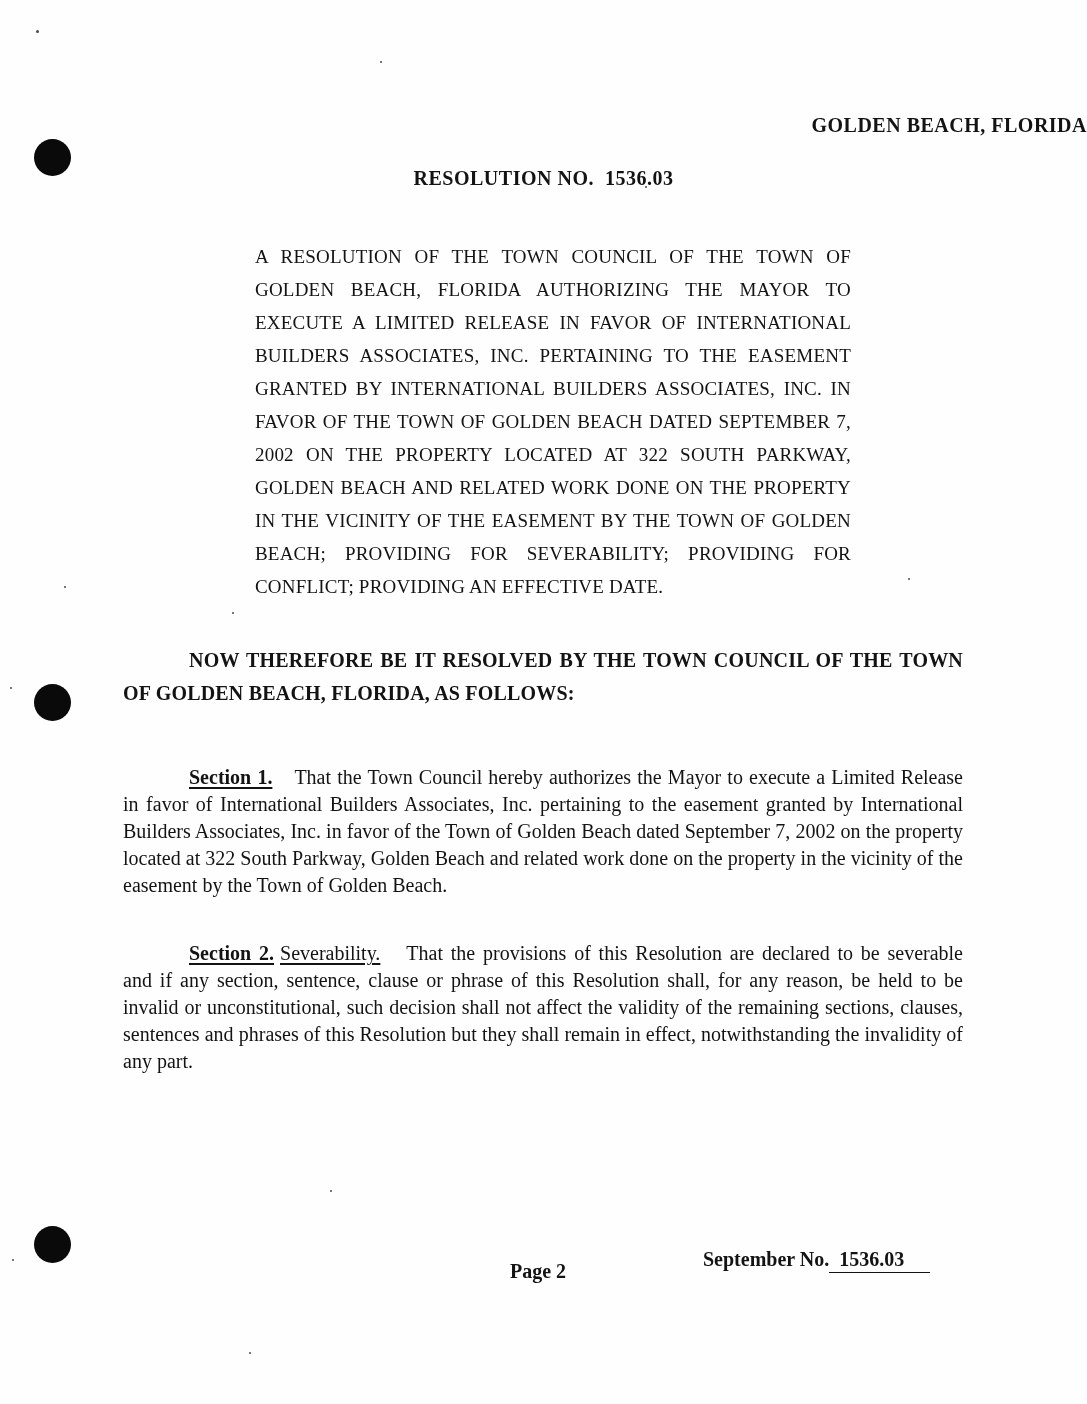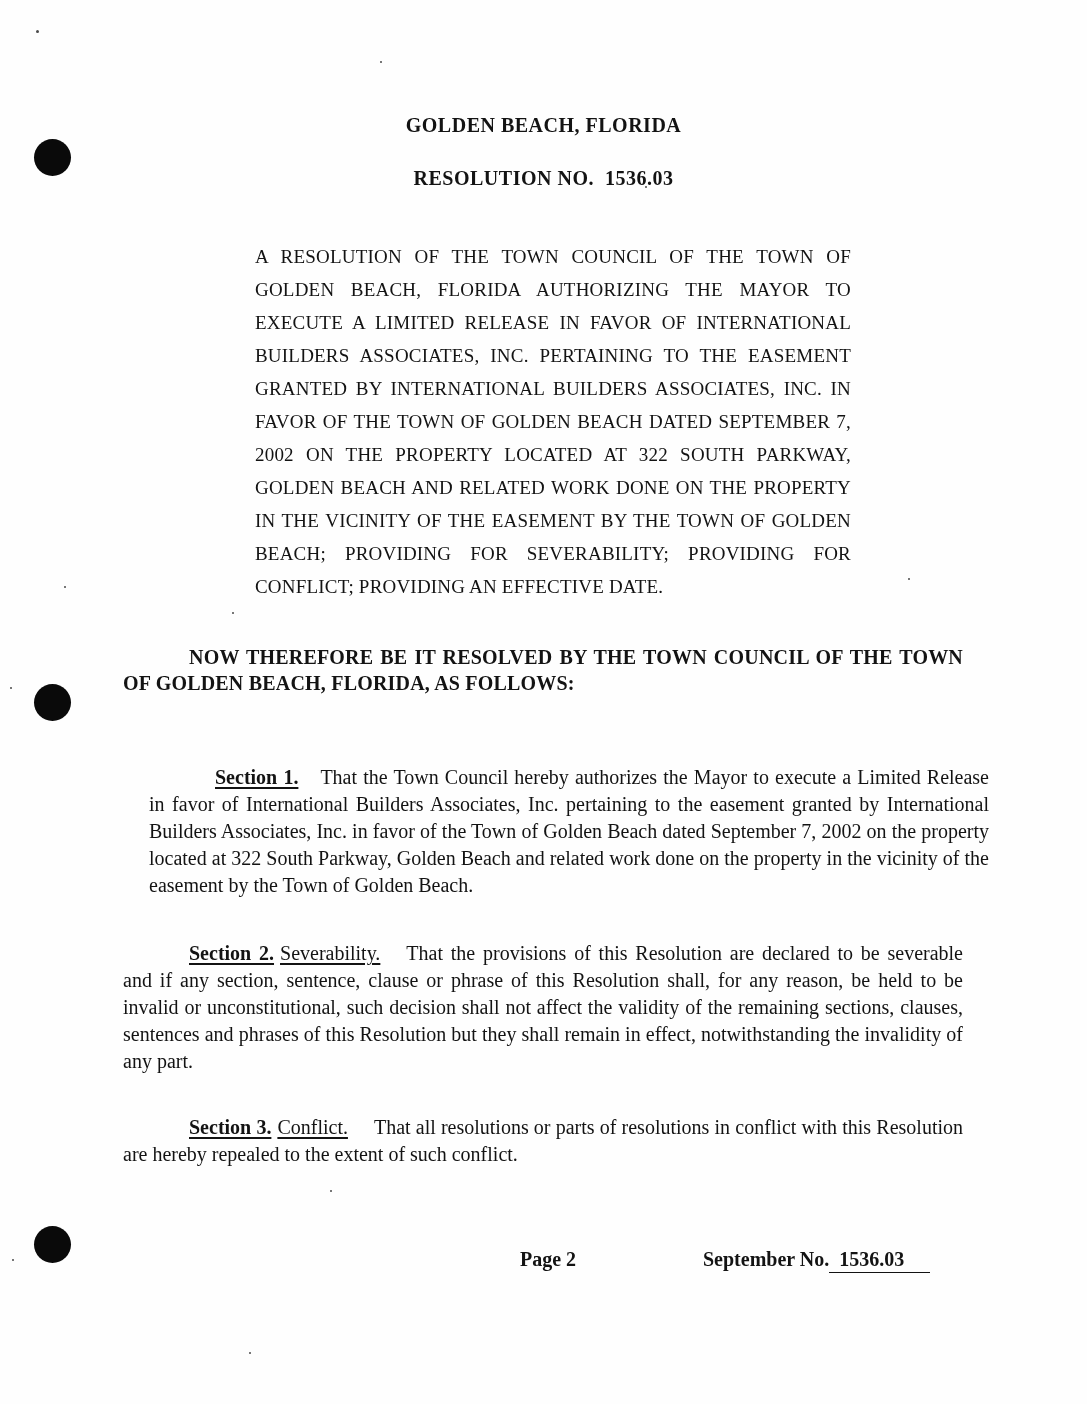--- a/index.html
+++ b/index.html
@@ -18,63 +18,63 @@
     background:#0a0a0a;border-radius:50%;
   }
   .hole.h1{top:139px;}
   .hole.h2{top:684px;}
   .hole.h3{top:1226px;}
   
   .speck{position:absolute;background:#1d1d1d;border-radius:50%;width:3px;height:3px;opacity:.8;}
   
   .doc-title{
     position:absolute;left:0;right:0;top:114px;
-    text-align:center;font-weight:bold;font-size:20px;letter-spacing:.5px;
+    text-align:right;font-weight:bold;font-size:20px;letter-spacing:.5px;
   }
   .res-no{
     position:absolute;left:0;right:0;top:167px;
     text-align:center;font-weight:bold;font-size:20px;letter-spacing:.5px;
     white-space:pre-wrap;
   }
   .preamble{
     position:absolute;left:255px;width:596px;top:240px;
     font-size:19px;line-height:33px;
     text-align:justify;
     letter-spacing:.2px;
   }
   .resolved{
     position:absolute;left:123px;width:840px;top:644px;
-    font-size:20px;line-height:26px;font-weight:bold;
+    font-size:20px;line-height:33px;font-weight:bold;
     text-align:justify;text-indent:66px;letter-spacing:.2px;
   }
   .section{
     position:absolute;left:123px;width:840px;
     font-size:20px;line-height:27px;
     text-align:justify;text-indent:66px;
   }
-  .sec1{top:744px;margin-left:26px;}
+  .sec1{top:744px;}
   .sec2{top:920px;}
   .sec3{top:1094px;}
   .sec-head{
     font-weight:bold;
     text-decoration:underline;
     text-underline-offset:3px;
     text-decoration-thickness:1.6px;
     padding-right:6px;
   }
   .sec-sub{
     text-decoration:underline;
     text-underline-offset:3px;
     padding-right:0;
   }
   .sec-sub:not(:empty){padding-right:10px;}
   .sec-body-gap{display:inline-block;width:16px;}
   
   .footer{position:absolute;left:0;top:1248px;width:100%;height:40px;font-size:20px;font-weight:bold;}
-  .page-num{position:absolute;left:510px;top:0;margin-left:10px;}
+  .page-num{position:absolute;left:510px;top:12px;}
   .footer-res{position:absolute;left:703px;top:0;white-space:nowrap;}
   .footer-res-value{
     border-bottom:1.8px solid #131313;
     padding:0 26px 2px 10px;
   }
 </style>
 </head>
 <body>
 
 <div class="page">
@@ -98,20 +98,19 @@
   <div class="res-no">RESOLUTION NO.  1536.03</div>
 
   <div class="preamble">A RESOLUTION OF THE TOWN COUNCIL OF THE TOWN OF GOLDEN BEACH, FLORIDA AUTHORIZING THE MAYOR TO EXECUTE A LIMITED RELEASE IN FAVOR OF INTERNATIONAL BUILDERS ASSOCIATES, INC. PERTAINING TO THE EASEMENT GRANTED BY INTERNATIONAL BUILDERS ASSOCIATES, INC. IN FAVOR OF THE TOWN OF GOLDEN BEACH DATED SEPTEMBER 7, 2002 ON THE PROPERTY LOCATED AT 322 SOUTH PARKWAY, GOLDEN BEACH AND RELATED WORK DONE ON THE PROPERTY IN THE VICINITY OF THE EASEMENT BY THE TOWN OF GOLDEN BEACH; PROVIDING FOR SEVERABILITY; PROVIDING FOR CONFLICT; PROVIDING AN EFFECTIVE DATE.</div>
 
   <div class="resolved">NOW THEREFORE BE IT RESOLVED BY THE TOWN COUNCIL OF THE TOWN OF GOLDEN BEACH, FLORIDA, AS FOLLOWS:</div>
 
   <p class="section sec1"><span class="sec-head">Section 1.</span><span class="sec-sub"></span><span class="sec-body-gap"></span><span>That the Town Council hereby authorizes the  Mayor to execute a Limited Release in favor of International Builders Associates, Inc. pertaining to the easement granted by International Builders Associates, Inc. in favor of the Town of Golden Beach dated September 7, 2002 on the property located at 322 South Parkway, Golden Beach and related work done on the property in the vicinity of the easement by the Town of Golden Beach.</span></p>
 
   <p class="section sec2"><span class="sec-head">Section 2.</span><span class="sec-sub">Severability.</span><span class="sec-body-gap"></span><span>That the provisions of this Resolution are declared to be severable and if any section, sentence, clause or phrase of this Resolution shall, for any reason, be held to be invalid or unconstitutional, such decision shall not affect the validity of the remaining sections, clauses, sentences and phrases of this Resolution but they shall remain in effect, notwithstanding the invalidity of any part.</span></p>
 
-  <p class="section sec3"><span class="sec-head">Section 3.</span><span class="sec-sub">Conflict.</span><span class="sec-body-gap"></span><span>That all resolutions or parts of resolutions in conflict with this Resolution are hereby repealed to the extent of such conflict.</span></p>
 
   <div class="footer">
     <span class="page-num">Page 2</span>
     <span class="footer-res"><span>September No.</span><span class="footer-res-value">1536.03</span></span>
   </div>
 
 </div>
 
 </body></html>

